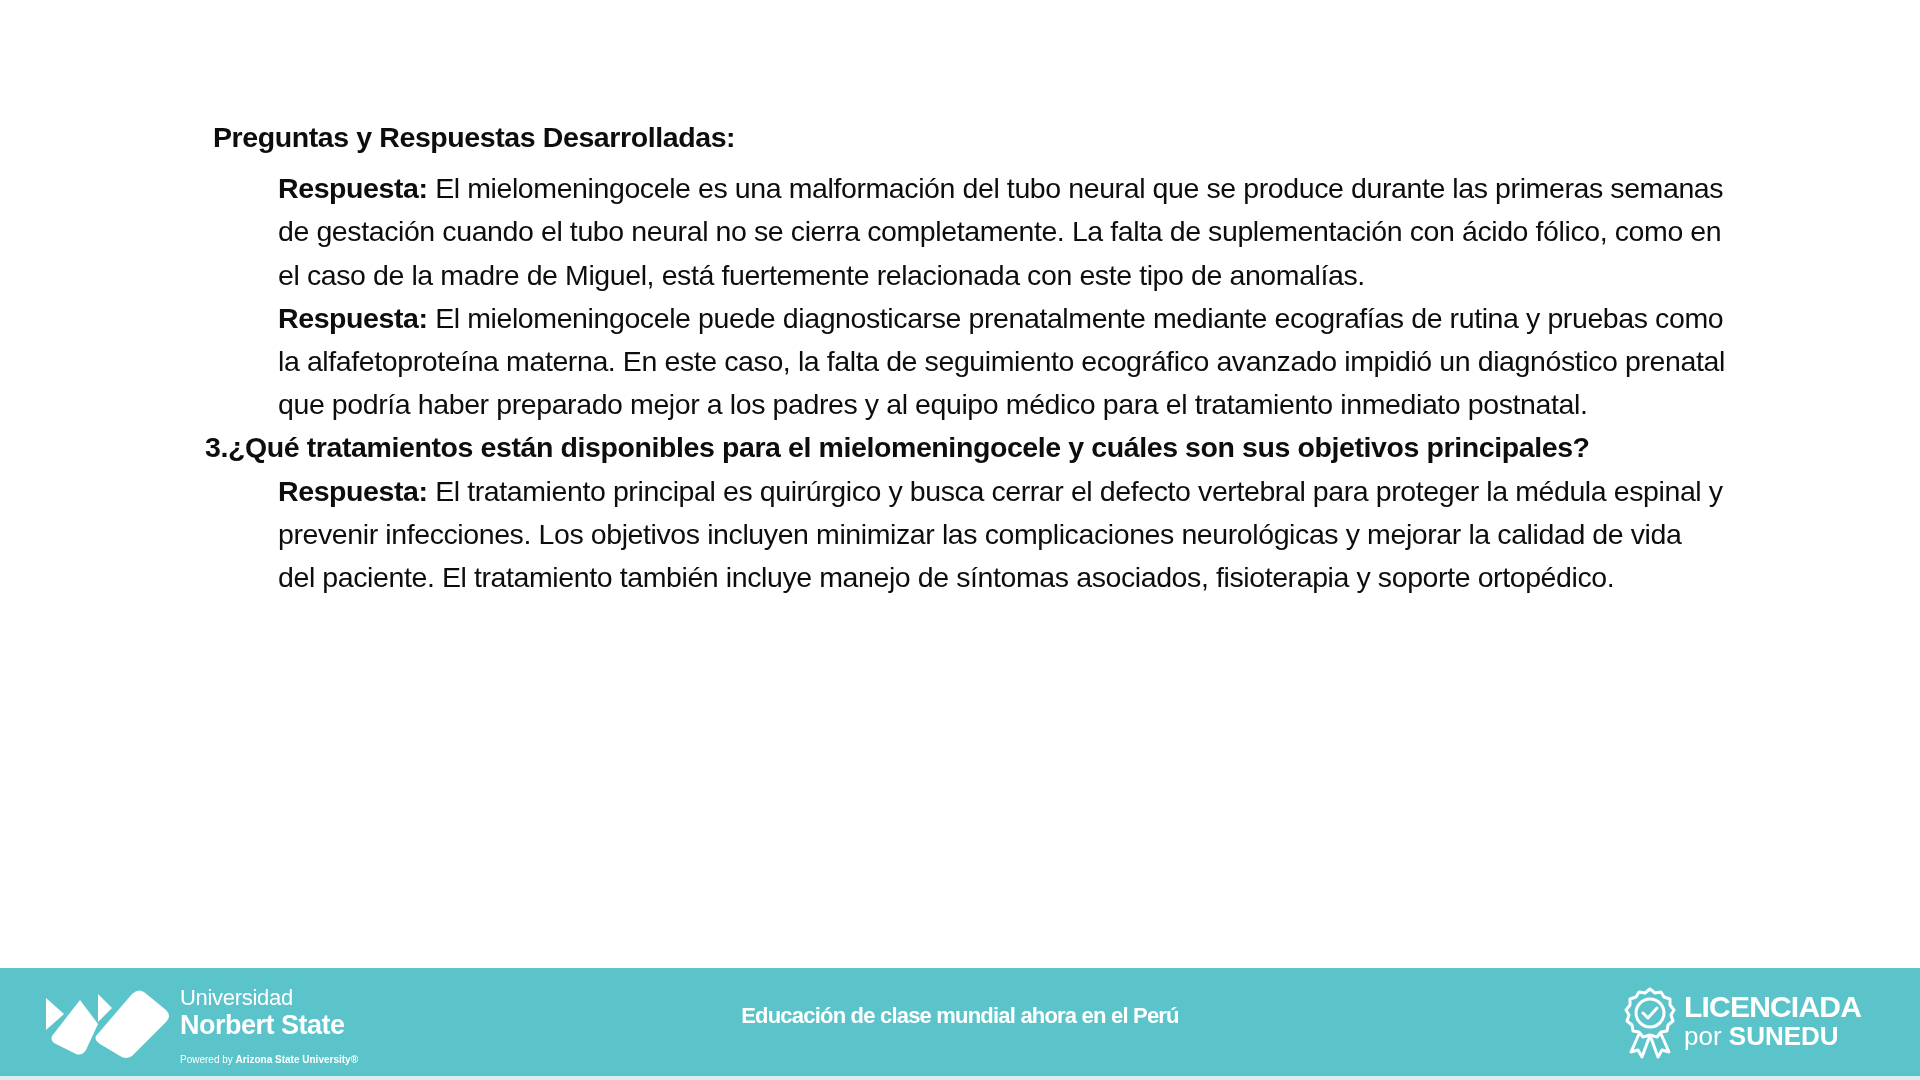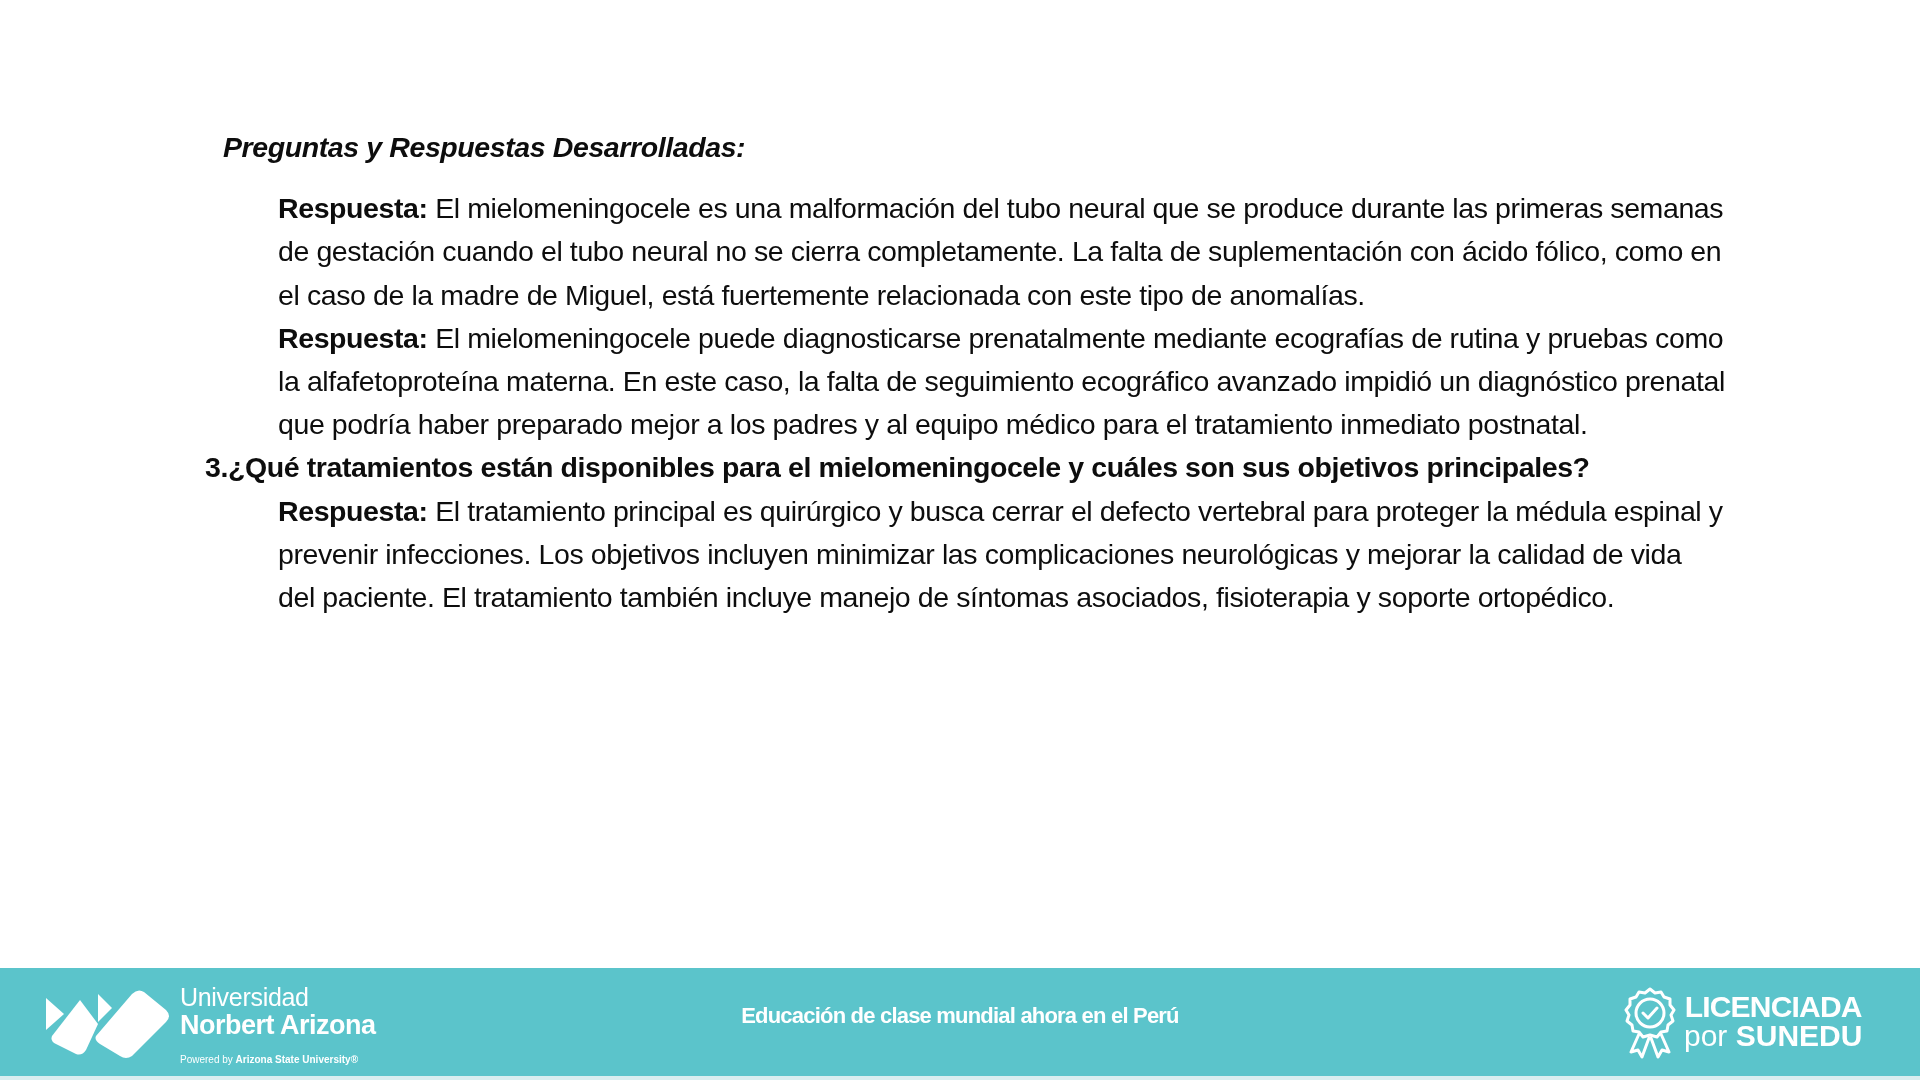--- a/index.html
+++ b/index.html
@@ -20,22 +20,21 @@
       left: 205px;
       top: 108px;
       width: 1520px;
       font-family: "Liberation Sans", sans-serif;
       font-size: 28.5px;
       line-height: 43.2px;
       letter-spacing: -0.4px;
     }
     .heading {
       font-weight: bold;
-      margin: 18px;
-      font-style: italic;
+      margin: 8px;
     }
     .question {
       font-weight: bold;
       margin: 0;
     }
     .answer {
       margin: 0 0 0 73px;
       font-weight: normal;
     }
     .answer .label {
@@ -58,21 +57,21 @@
       height: 72px;
     }
     .logo-text {
       position: absolute;
       left: 180px;
       top: 16px;
       color: #ffffff;
       font-family: "Liberation Sans", sans-serif;
     }
     .logo-text .line1 {
-      font-size: 25px;
+      font-size: 22px;
       line-height: 27px;
       font-weight: normal;
       letter-spacing: -0.3px;
     }
     .logo-text .line2 {
       font-size: 27px;
       line-height: 28px;
       font-weight: bold;
       letter-spacing: -0.5px;
     }
@@ -109,21 +108,21 @@
       font-family: "Liberation Sans", sans-serif;
     }
     .badge-text .l1 {
       font-weight: bold;
       font-size: 30px;
       line-height: 30px;
       letter-spacing: -0.8px;
       text-align: center;
     }
     .badge-text .l2 {
-      font-size: 30px;
+      font-size: 26px;
       line-height: 28px;
     }
     .badge-text .l2 b { font-weight: bold; }
   </style>
 </head>
 <body>
 
 <div class="slide-content">
   <p class="heading">Preguntas y Respuestas Desarrolladas:</p>
 
@@ -141,21 +140,21 @@
     <polygon points="0,10 0,42 18,26" fill="#ffffff"></polygon>
 
     <path d="M6,48 L34,12 L52,36 L40,62 Q36,68 30,66 L10,56 Q4,53 6,48 Z" fill="#ffffff"></path>
 
     <polygon points="52,6 52,34 66,20" fill="#ffffff"></polygon>
 
     <path d="M50,48 L86,6 Q92,0 98,4 L120,22 Q126,28 120,34 L86,68 Q80,72 74,68 L54,56 Q48,52 50,48 Z" fill="#ffffff"></path>
   </svg>
   <div class="logo-text">
     <div class="line1">Universidad</div>
-    <div class="line2">Norbert Arizona</div>
+    <div class="line2">Norbert State</div>
     <div class="line3"><span>Powered by </span><b>Arizona State University®</b></div>
   </div>
 
   <div class="tagline">Educación de clase mundial ahora en el Perú</div>
 
   <svg class="badge-icon" viewBox="0 0 56 74">
     <g fill="none" stroke="#ffffff" stroke-width="3" stroke-linejoin="round" stroke-linecap="round">
       <path d="M28,3 L33,7 L39,6 L42,11 L48,13 L48,19 L52,24 L49,29 L51,35 L46,39 L45,45 L39,46 L35,51 L28,49 L21,51 L17,46 L11,45 L10,39 L5,35 L7,29 L4,24 L8,19 L8,13 L14,11 L17,6 L23,7 Z"></path>
       <circle cx="28" cy="27" r="14"></circle>
       <path d="M21,27 L26,32 L35,22"></path>

